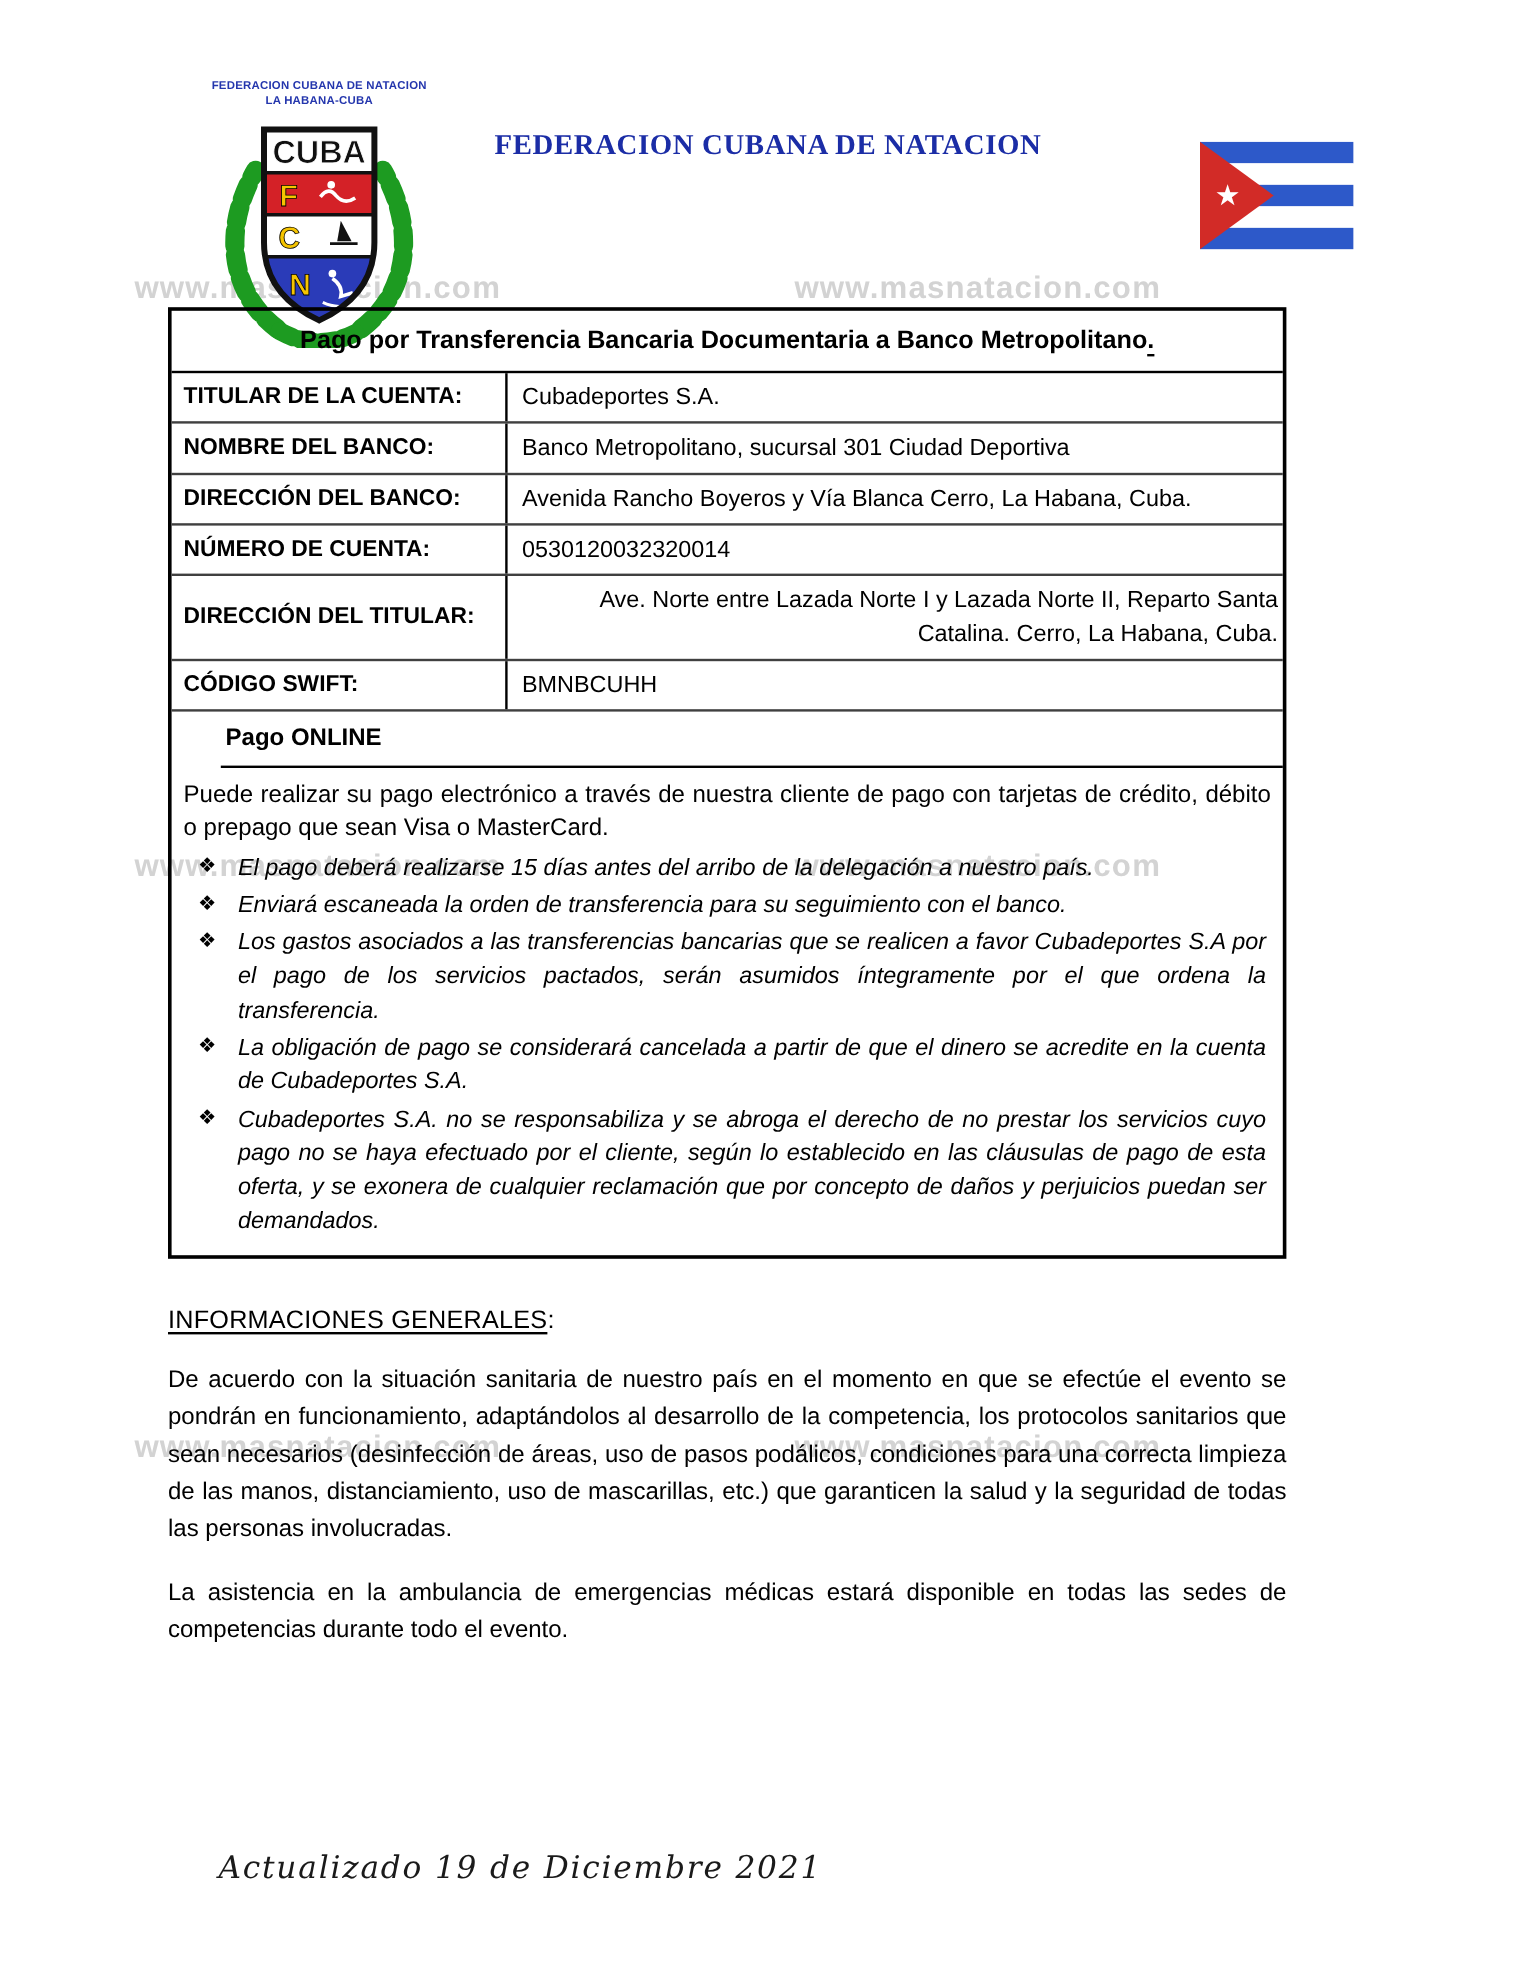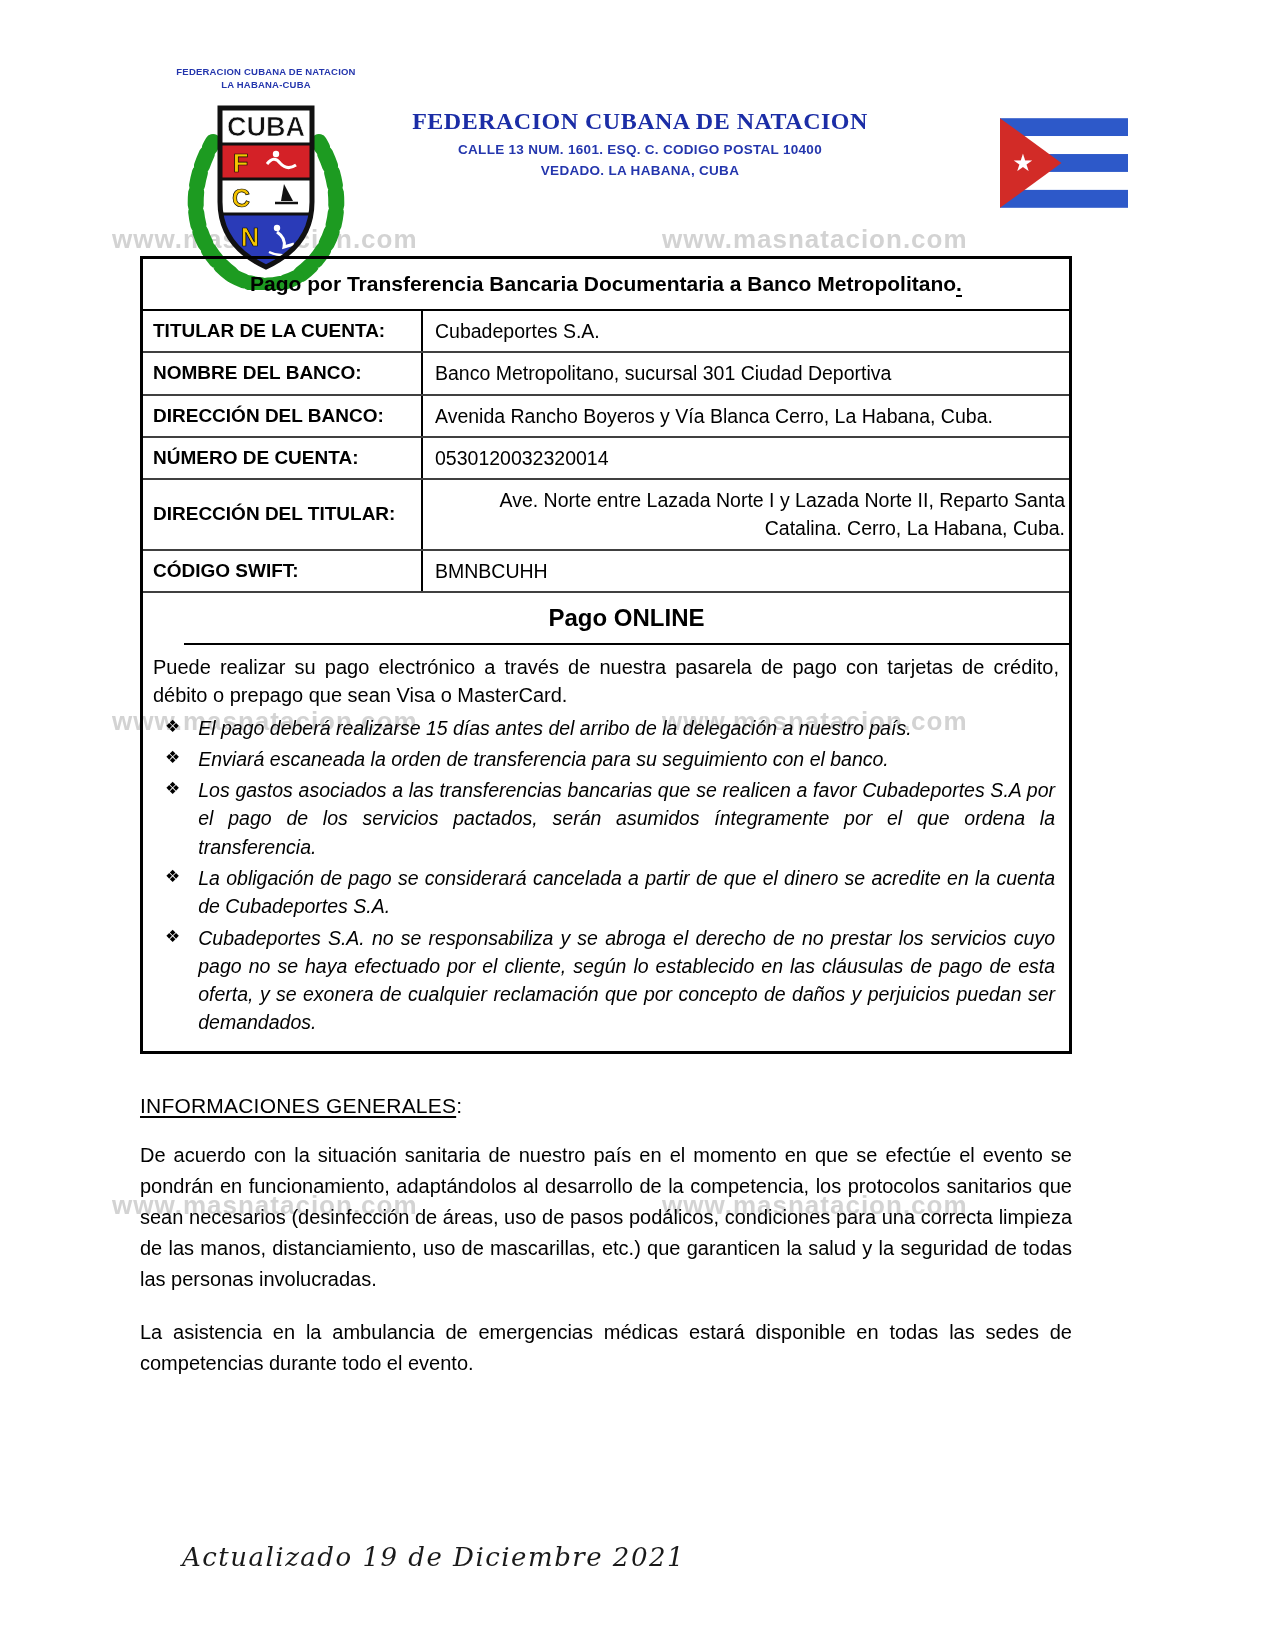--- a/index.html
+++ b/index.html
@@ -17,21 +17,21 @@
   .wm{position:absolute;z-index:1;font-size:26px;font-weight:bold;color:#d3d3d3;
       letter-spacing:1px;text-shadow:1px 1px 0 #ffffff;user-select:none;}
   
   .content{position:absolute;left:140px;top:256px;width:932px;z-index:2;}
   .bank-table{border:3px solid #000;background:transparent;}
   .t-title{border-bottom:2px solid #000;text-align:center;font-weight:bold;font-size:21px;padding:13px 6px;}
   .t-title .dot{border-bottom:2px solid #000;}
   .t-row{display:flex;border-bottom:2px solid #404040;}
   .t-label{flex:0 0 264px;border-right:2px solid #000;font-weight:bold;font-size:19px;padding:6px 4px 6px 10px;display:flex;align-items:center;}
   .t-value{flex:1;font-size:19.5px;padding:6px 4px 6px 12px;line-height:1.45;display:flex;align-items:center;text-align:right;}
-  .online-head{border-bottom:2px solid #000;text-align:center;font-weight:bold;font-size:24px;padding:11px 4px;margin-left:41px;}
+  .online-head{border-bottom:2px solid #000;font-weight:bold;font-size:20px;padding:11px 4px;margin-left:41px;}
   .online-body{padding:8px 8px 14px 8px;font-size:20px;}
   .intro{text-align:justify;line-height:1.42;padding:0 2px;}
   .bullets{list-style:none;margin:4px 0 0 0;padding:0;}
   .bullets li{display:flex;gap:18px;padding-left:14px;margin-top:3px;}
   .blt{flex:0 0 auto;font-size:17px;line-height:1.5;}
   .btxt{flex:1;font-style:italic;font-size:19.5px;line-height:1.45;text-align:justify;padding-right:6px;}
   
   .gi-heading{margin-top:40px;font-size:21px;letter-spacing:.2px;}
   .gi-heading .underline{text-decoration:underline;text-underline-offset:3px;}
   .gi-p{margin-top:22px;font-size:20px;line-height:1.55;text-align:justify;}
@@ -88,24 +88,20 @@
       </g>
       <path d="M57,14 L149,14 L149,108 C149,140 131,160 103,173 C75,160 57,140 57,108 Z" fill="none" stroke="#111111" stroke-width="5"></path>
       <line x1="57" y1="50" x2="149" y2="50" stroke="#111111" stroke-width="3"></line>
       <line x1="57" y1="85" x2="149" y2="85" stroke="#111111" stroke-width="3"></line>
       <line x1="57" y1="120" x2="149" y2="120" stroke="#111111" stroke-width="3"></line>
     </svg>
   </div>
 
   <div class="org-block">
     <div class="org-name">FEDERACION CUBANA DE NATACION</div>
-    <div class="org-addr">
-      <div>CALLE 13 NUM. 1601. ESQ. C. CODIGO POSTAL 10400</div>
-      <div>VEDADO. LA HABANA, CUBA</div>
-    </div>
   </div>
 
   <div class="flag-wrap">
     <svg width="128" height="90" viewBox="0 0 150 105">
       <rect y="0" width="150" height="21" fill="#2d59c9"></rect>
       <rect y="21" width="150" height="21" fill="#ffffff"></rect>
       <rect y="42" width="150" height="21" fill="#2d59c9"></rect>
       <rect y="63" width="150" height="21" fill="#ffffff"></rect>
       <rect y="84" width="150" height="21" fill="#2d59c9"></rect>
       <polygon points="0,0 72,52.5 0,105" fill="#d22b27"></polygon>
@@ -141,21 +137,21 @@
         <div class="t-value">Ave. Norte entre Lazada Norte I y Lazada Norte II, Reparto Santa Catalina. Cerro, La Habana, Cuba.</div>
       </div>
       <div class="t-row">
         <div class="t-label">CÓDIGO SWIFT:</div>
         <div class="t-value">BMNBCUHH</div>
       </div>
 
       <div class="online-head">Pago ONLINE</div>
 
       <div class="online-body">
-        <div class="intro">Puede realizar su pago electrónico a través de nuestra pasarela de pago con tarjetas de crédito, débito o prepago que sean Visa o MasterCard.</div>
+        <div class="intro">Puede realizar su pago electrónico a través de nuestra cliente de pago con tarjetas de crédito, débito o prepago que sean Visa o MasterCard.</div>
         <ul class="bullets">
           <li>
             <span class="blt">❖</span>
             <span class="btxt">El pago deberá realizarse 15 días antes del arribo de la delegación a nuestro país.</span>
           </li>
           <li>
             <span class="blt">❖</span>
             <span class="btxt">Enviará escaneada la orden de transferencia para su seguimiento con el banco.</span>
           </li>
           <li>

